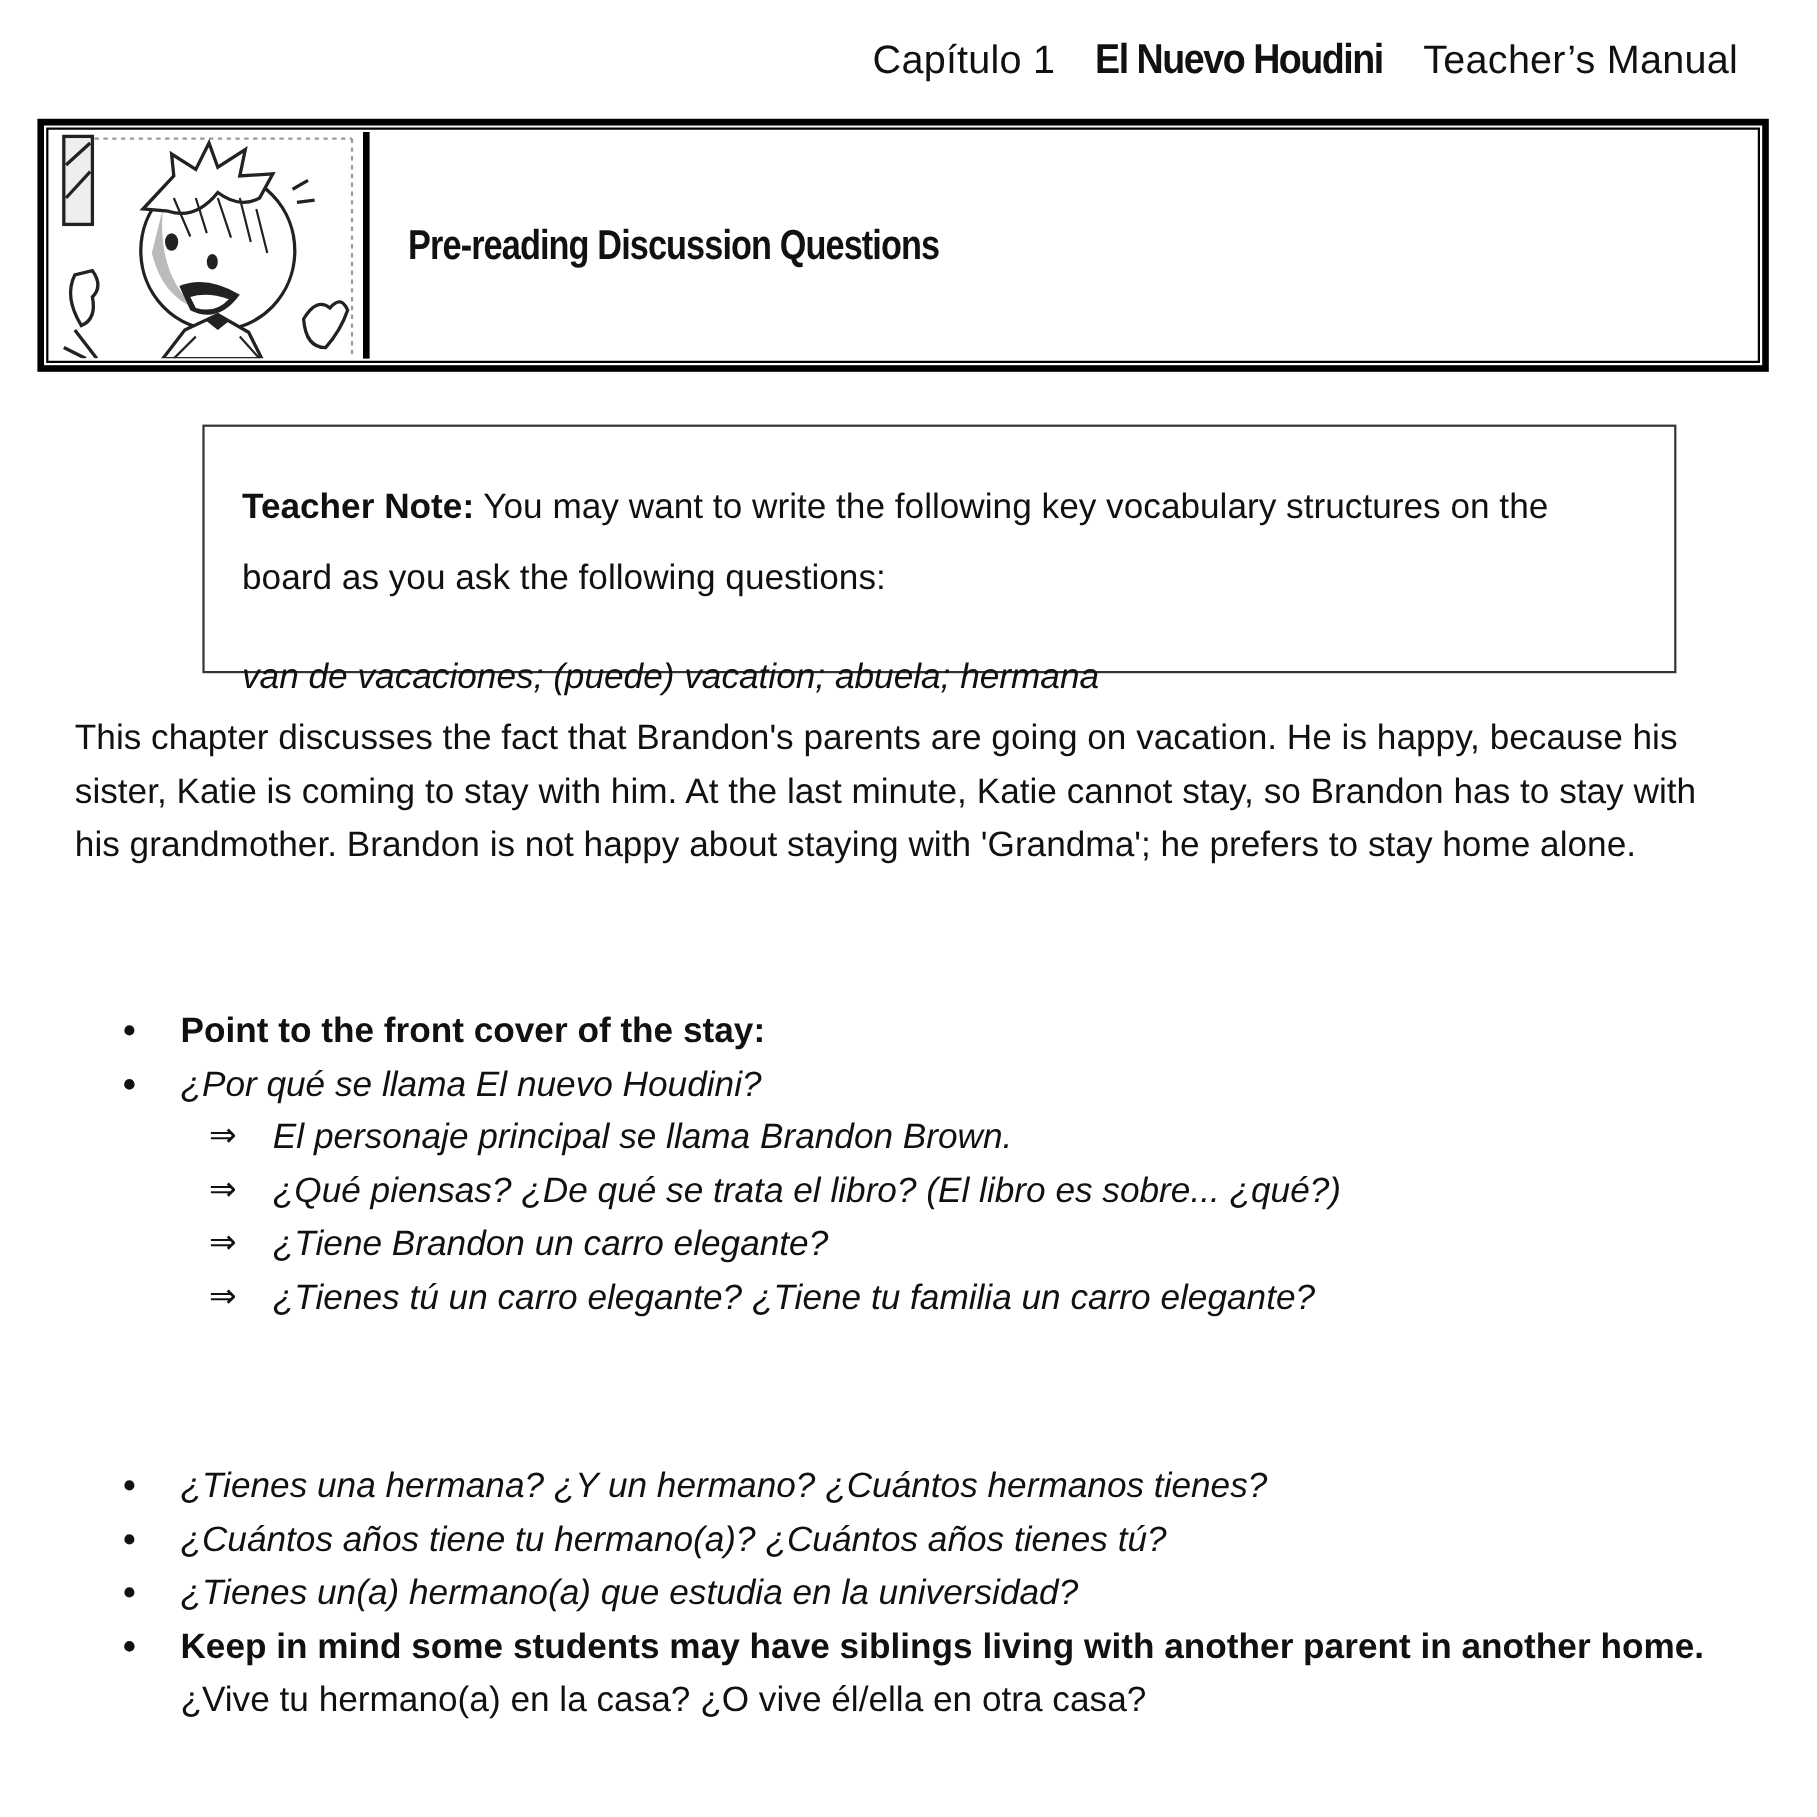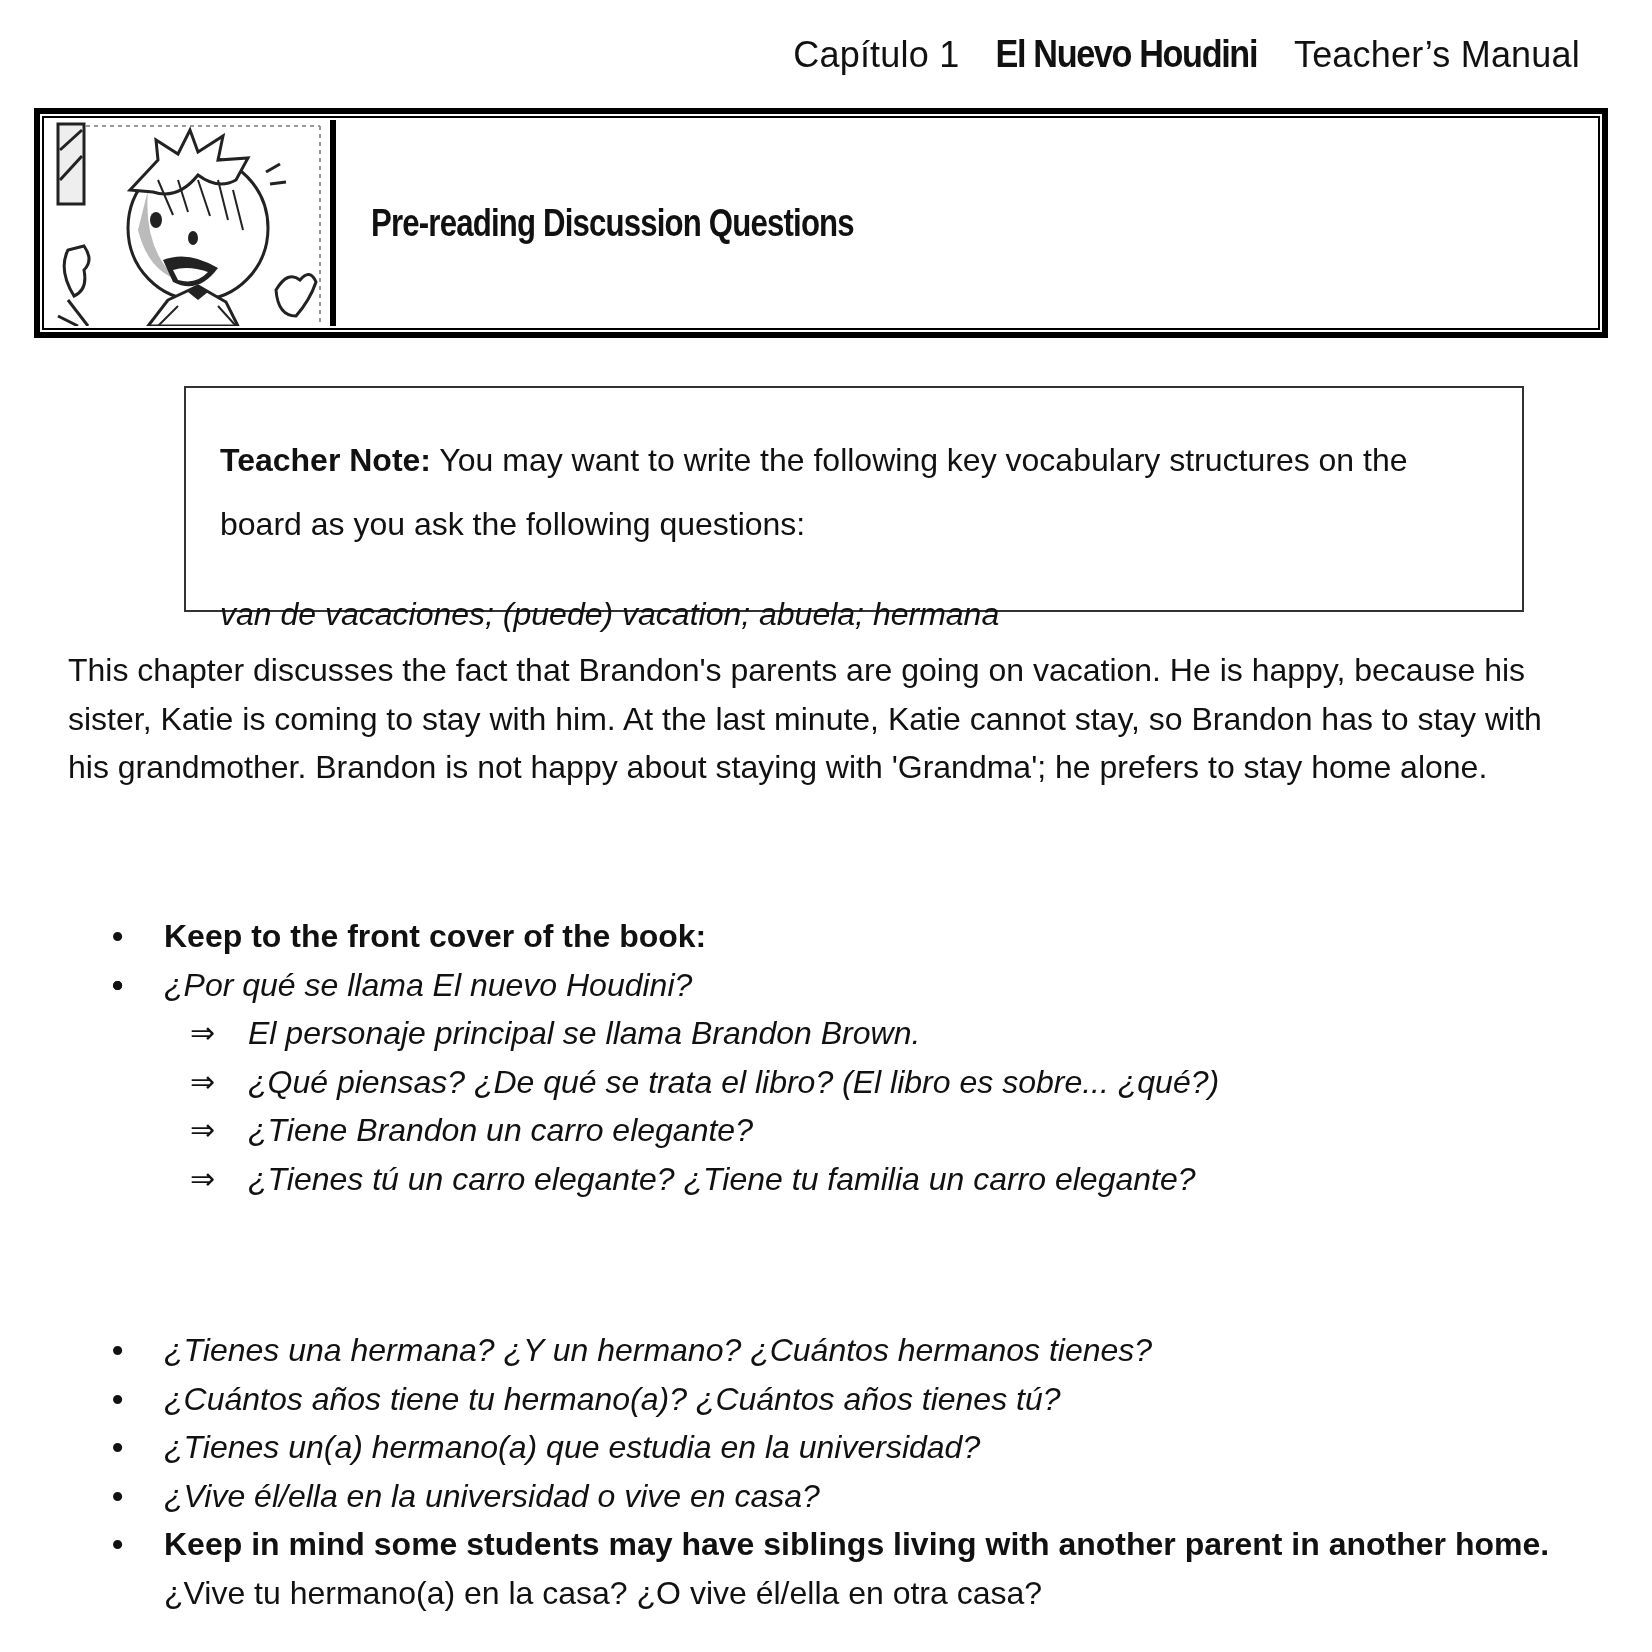--- a/index.html
+++ b/index.html
@@ -201,21 +201,21 @@
 <div class="teacher-note">
   <span class="note-label">Teacher Note:</span><span> You may want to write the following key vocabulary structures on the board as you ask the following questions:</span>
   <span class="vocab">van de vacaciones; (puede) vacation; abuela; hermana</span>
 </div>
 
 <div class="summary">This chapter discusses the fact that Brandon's parents are going on vacation. He is happy, because his sister, Katie is coming to stay with him.  At the last minute, Katie cannot stay, so Brandon has to stay with his grandmother. Brandon is not happy about staying with 'Grandma'; he prefers to stay home alone.</div>
 
 <ul class="bullets group-1">
   <li class="bold">
     <span class="bullet-dot">•</span>
-    <span>Keep to the front cover of the book:</span>
+    <span>Point to the front cover of the stay:</span>
   </li>
   <li class="italic">
     <span class="bullet-dot">•</span>
   </li>
   <li class="italic">
     <span class="bullet-dot">•</span>
     <span>¿Por qué se llama El nuevo Houdini?</span>
   </li>
   <li class="sub">
     <span class="arrow">⇒</span>
@@ -243,19 +243,18 @@
   <li class="italic">
     <span class="bullet-dot">•</span>
     <span>¿Cuántos años tiene tu hermano(a)? ¿Cuántos años tienes tú?</span>
   </li>
   <li class="italic">
     <span class="bullet-dot">•</span>
     <span>¿Tienes un(a) hermano(a) que estudia en la universidad?</span>
   </li>
   <li class="italic">
     <span class="bullet-dot">•</span>
-    <span>¿Vive él/ella en la universidad o vive en casa?</span>
   </li>
   <li class="bold">
     <span class="bullet-dot">•</span>
     <span>Keep in mind some students may have siblings living with another parent in another home. </span><span class="inline-italic"> ¿Vive tu hermano(a) en la casa? ¿O vive él/ella en otra casa?</span>
   </li>
 </ul>
 
 </body></html>

